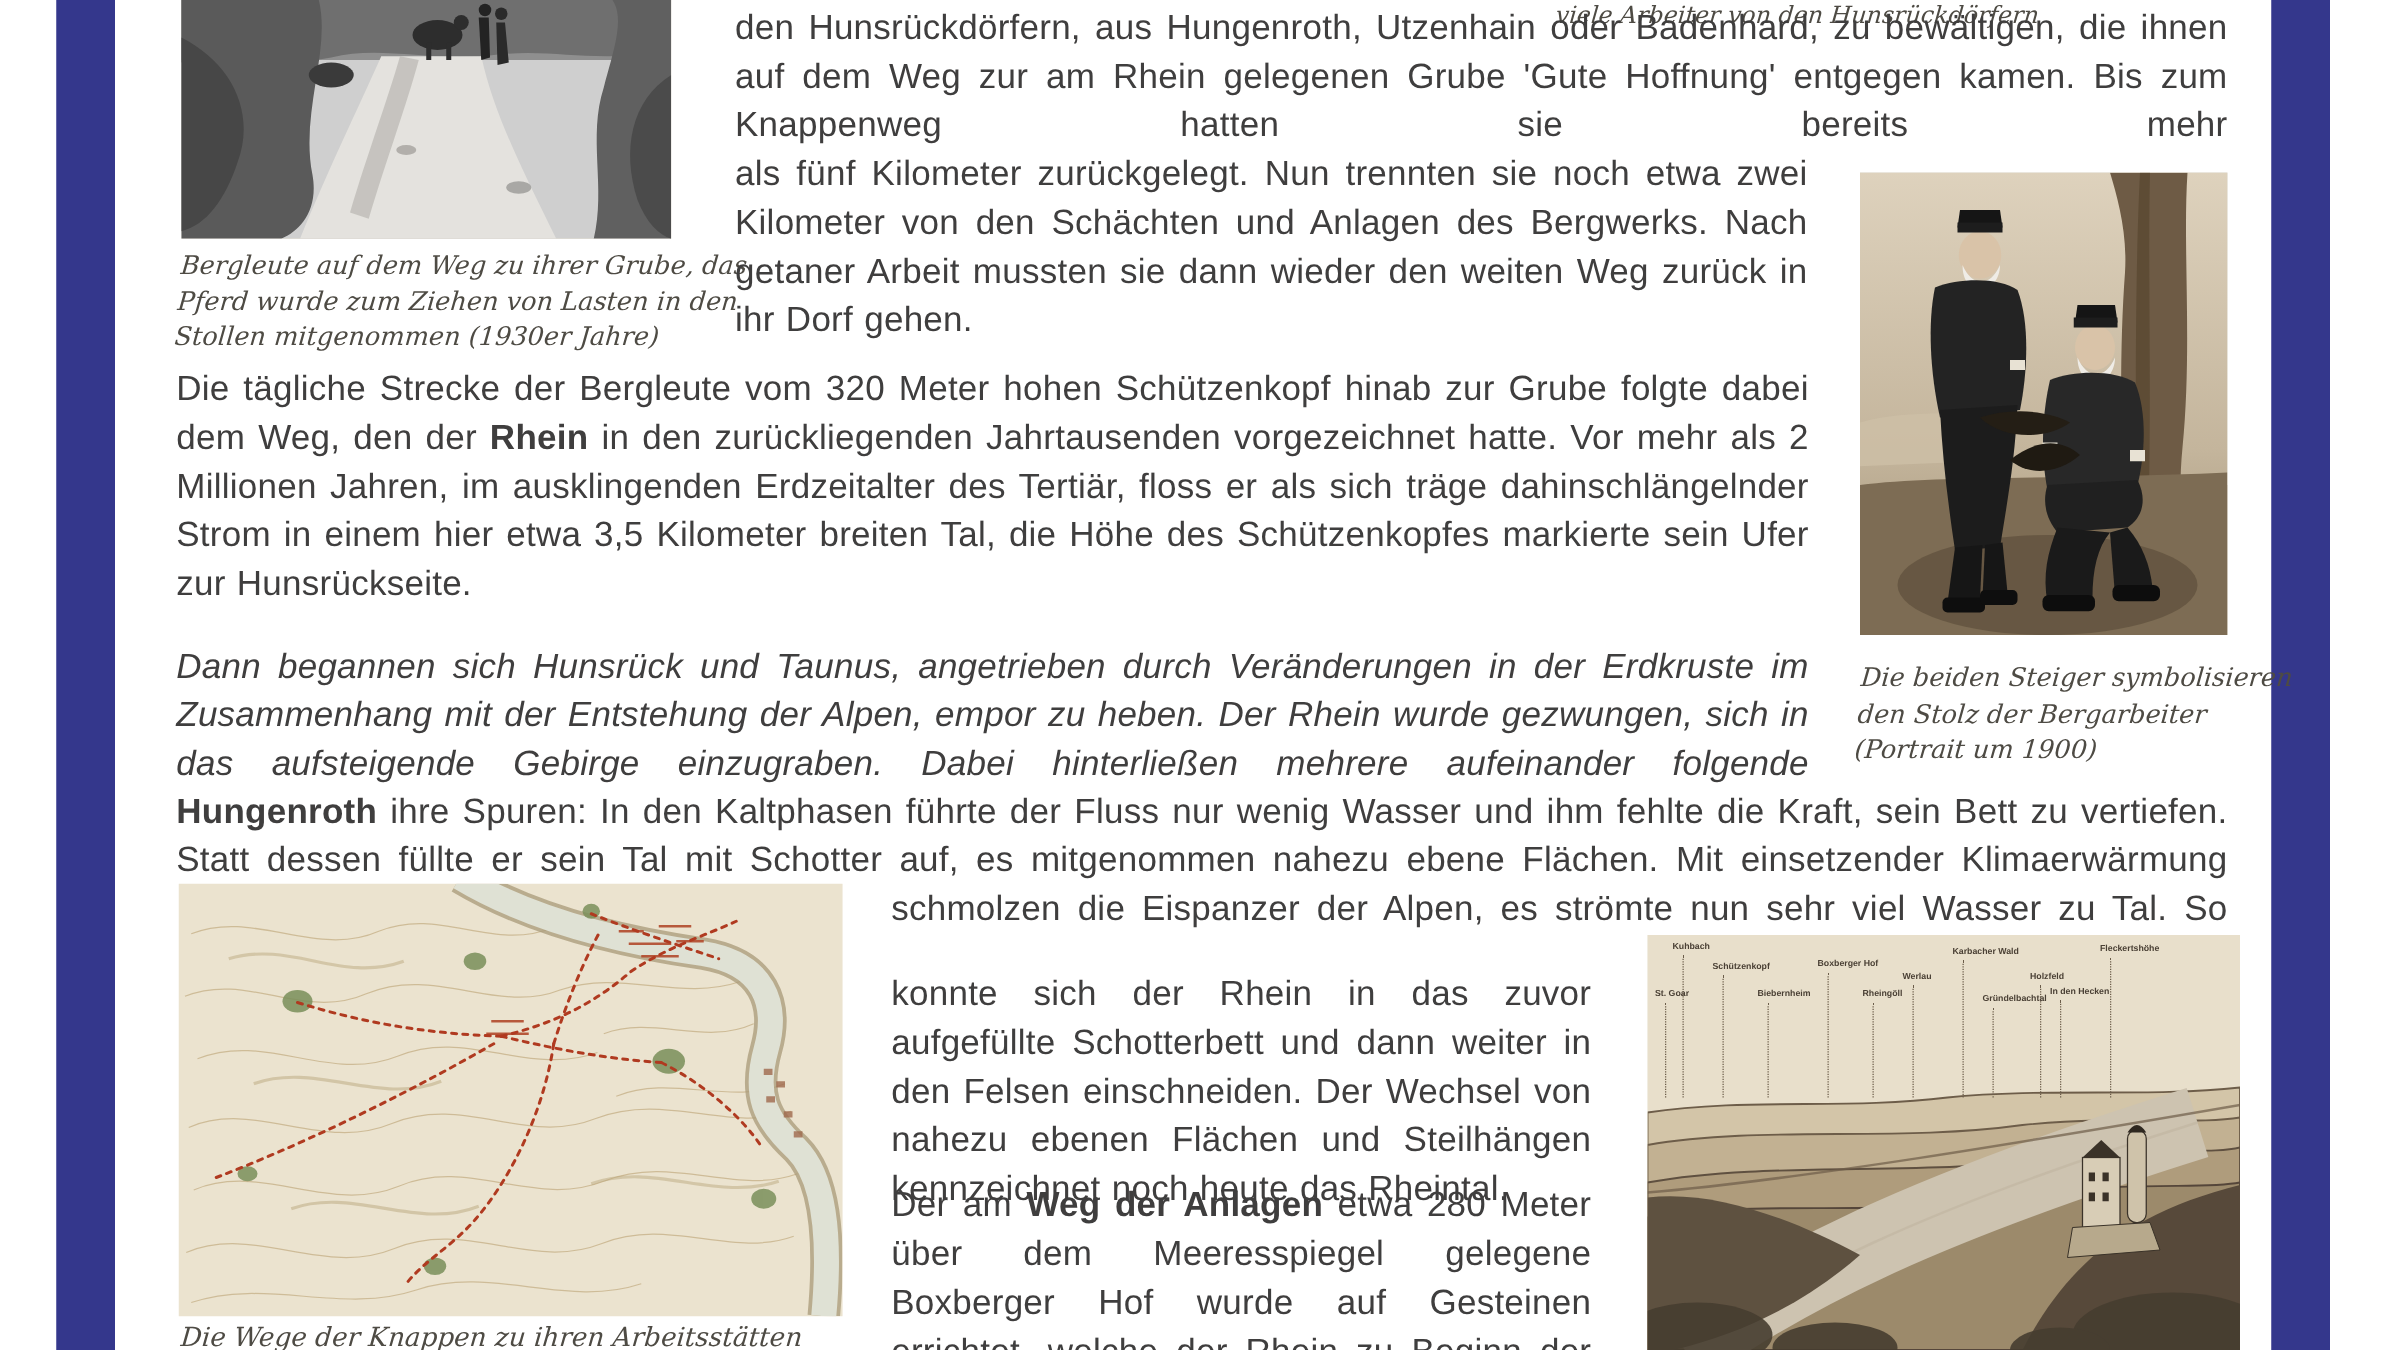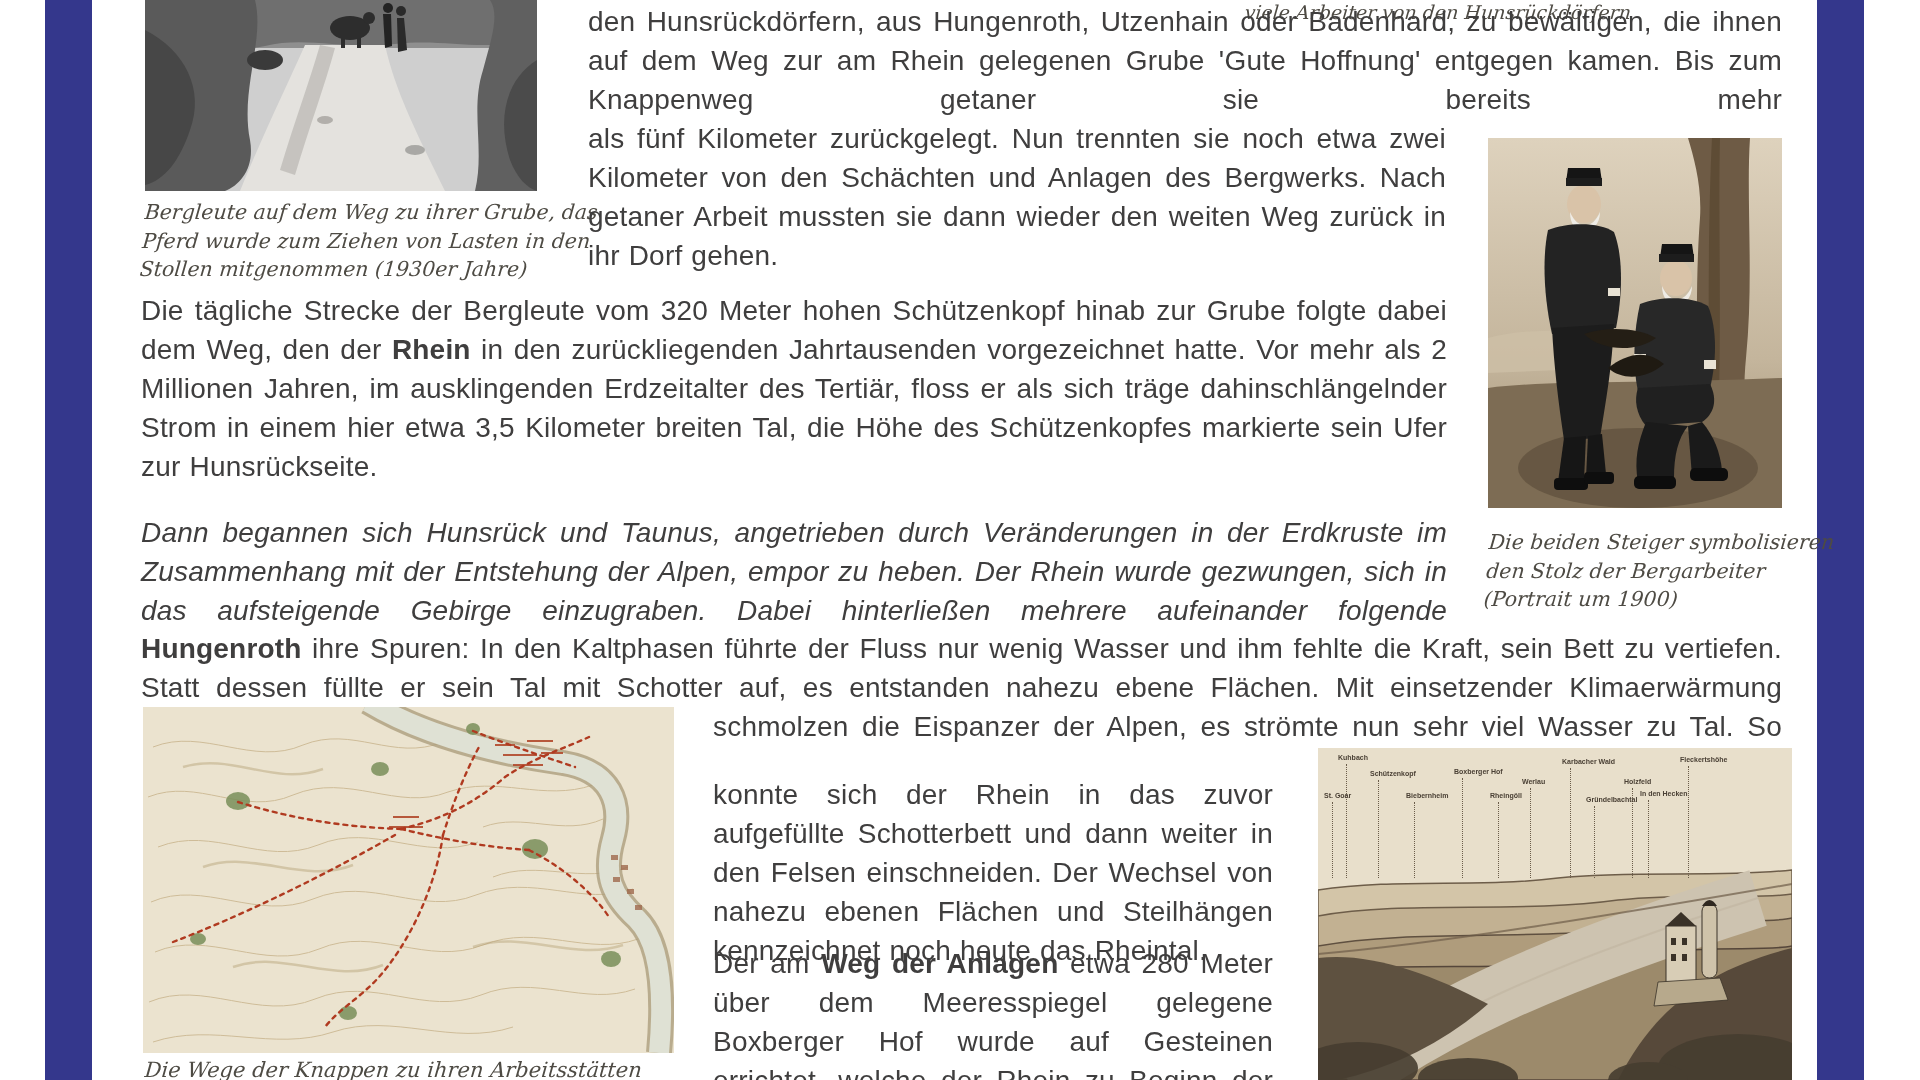--- a/index.html
+++ b/index.html
@@ -71,21 +71,21 @@
 </div>
 
 <div class="script-caption" style="left:146px;top:198px;">
     <div>Bergleute auf dem Weg zu ihrer Grube, das</div>
     <div>Pferd wurde zum Ziehen von Lasten in den</div>
     <div>Stollen mitgenommen (1930er Jahre)</div>
   </div>
 
 <div class="script-caption" style="left:1246px;top:-2px;font-size:19px;">viele Arbeiter von den Hunsrückdörfern</div>
 
-<div class="body-text force-just" style="left:588px;top:2px;width:1194px;"><span>den Hunsrückdörfern, aus Hungenroth, Utzenhain oder Badenhard, zu bewältigen, die ihnen auf dem Weg zur am Rhein gelegenen </span><span class="i">Grube 'Gute Hoffnung'</span><span> entgegen kamen. Bis zum Knappenweg getaner sie bereits mehr</span></div>
+<div class="body-text force-just" style="left:588px;top:2px;width:1194px;"><span>den Hunsrückdörfern, aus Hungenroth, Utzenhain oder Badenhard, zu bewältigen, die ihnen auf dem Weg zur am Rhein gelegenen </span><span class="i">Grube 'Gute Hoffnung'</span><span> entgegen kamen. Bis zum Knappenweg hatten sie bereits mehr</span></div>
 
 <div class="body-text" style="left:588px;top:119px;width:858px;"><span>als fünf Kilometer zurückgelegt. Nun trennten sie noch etwa zwei Kilometer von den Schächten und Anlagen des Bergwerks. Nach getaner Arbeit mussten sie dann wieder den weiten Weg zurück in ihr Dorf gehen.</span></div>
 
 <div class="photo" style="left:1488px;top:138px;width:294px;height:370px;">
   <svg width="294" height="370" viewBox="0 0 294 370" xmlns="http://www.w3.org/2000/svg">
     <defs>
       <linearGradient id="sep" x1="0" y1="0" x2="0" y2="1">
         <stop offset="0" stop-color="#ded2bd"></stop>
         <stop offset="0.6" stop-color="#c4b59c"></stop>
         <stop offset="1" stop-color="#9d8d72"></stop>
@@ -130,21 +130,21 @@
 
 <div class="script-caption" style="left:1490px;top:528px;">
     <div>Die beiden Steiger symbolisieren</div>
     <div>den Stolz der Bergarbeiter</div>
     <div>(Portrait um 1900)</div>
   </div>
 
 <div class="body-text" style="left:141px;top:291px;width:1306px;"><span>Die tägliche Strecke der Bergleute vom 320 Meter hohen Schützenkopf hinab zur Grube folgte dabei dem Weg, den der </span><span class="b">Rhein</span><span> in den zurückliegenden Jahrtausenden vorgezeichnet hatte. Vor mehr als 2 Millionen Jahren, im ausklingenden Erdzeitalter des Tertiär, floss er als sich träge dahinschlängelnder Strom in einem hier etwa 3,5 Kilometer breiten Tal, die Höhe des Schützenkopfes markierte sein Ufer zur Hunsrückseite.</span></div>
 
 <div class="body-text force-just" style="left:141px;top:513px;width:1306px;font-style:italic;"><span>Dann begannen sich Hunsrück und Taunus, angetrieben durch Veränderungen in der Erdkruste im Zusammenhang mit der Entstehung der Alpen, empor zu heben. Der Rhein wurde gezwungen, sich in das aufsteigende Gebirge einzugraben. Dabei hinterließen mehrere aufeinander folgende</span></div>
-<div class="body-text force-just" style="left:141px;top:629px;width:1641px;"><span class="b">Hungenroth</span><span> ihre Spuren: In den Kaltphasen führte der Fluss nur wenig Wasser und ihm fehlte die Kraft, sein Bett zu vertiefen. Statt dessen füllte er sein Tal mit Schotter auf, es entstanden nahezu ebene Flächen. Mit einsetzender Klimaerwärmung</span></div>
+<div class="body-text force-just" style="left:141px;top:629px;width:1641px;"><span class="b">Hungenroth</span><span> ihre Spuren: In den Kaltphasen führte der Fluss nur wenig Wasser und ihm fehlte die Kraft, sein Bett zu vertiefen. Statt dessen füllte er sein Tal mit Schotter auf, es mitgenommen nahezu ebene Flächen. Mit einsetzender Klimaerwärmung</span></div>
 <div class="body-text force-just" style="left:713px;top:707px;width:1069px;"><span>schmolzen die Eispanzer der Alpen, es strömte nun sehr viel Wasser zu Tal. So</span></div>
 <div class="body-text" style="left:713px;top:775px;width:560px;"><span>konnte sich der Rhein in das zuvor aufgefüllte Schotterbett und dann weiter in den Felsen einschneiden. Der Wechsel von nahezu ebenen Flächen und Steilhängen kennzeichnet noch heute das Rheintal.</span></div>
 
 <div class="body-text force-just" style="left:713px;top:944px;width:560px;"><span>Der am </span><span class="b">Weg der Anlagen</span><span> etwa 280 Meter über dem Meeresspiegel gelegene </span><span class="i">Boxberger Hof</span><span> wurde auf Gesteinen errichtet, welche der Rhein zu Beginn der ersten</span></div>
 
 <div class="photo" style="left:143px;top:707px;width:531px;height:346px;background:#ebe3cf;">
   <svg width="531" height="346" viewBox="0 0 531 346" xmlns="http://www.w3.org/2000/svg">
     <rect width="531" height="346" fill="#ebe3cf"></rect>
     <g stroke="#c9b58e" stroke-width="1" fill="none" opacity="0.85">
       <path d="M10,40 C60,20 110,60 160,38 C210,18 250,55 300,35"></path>

